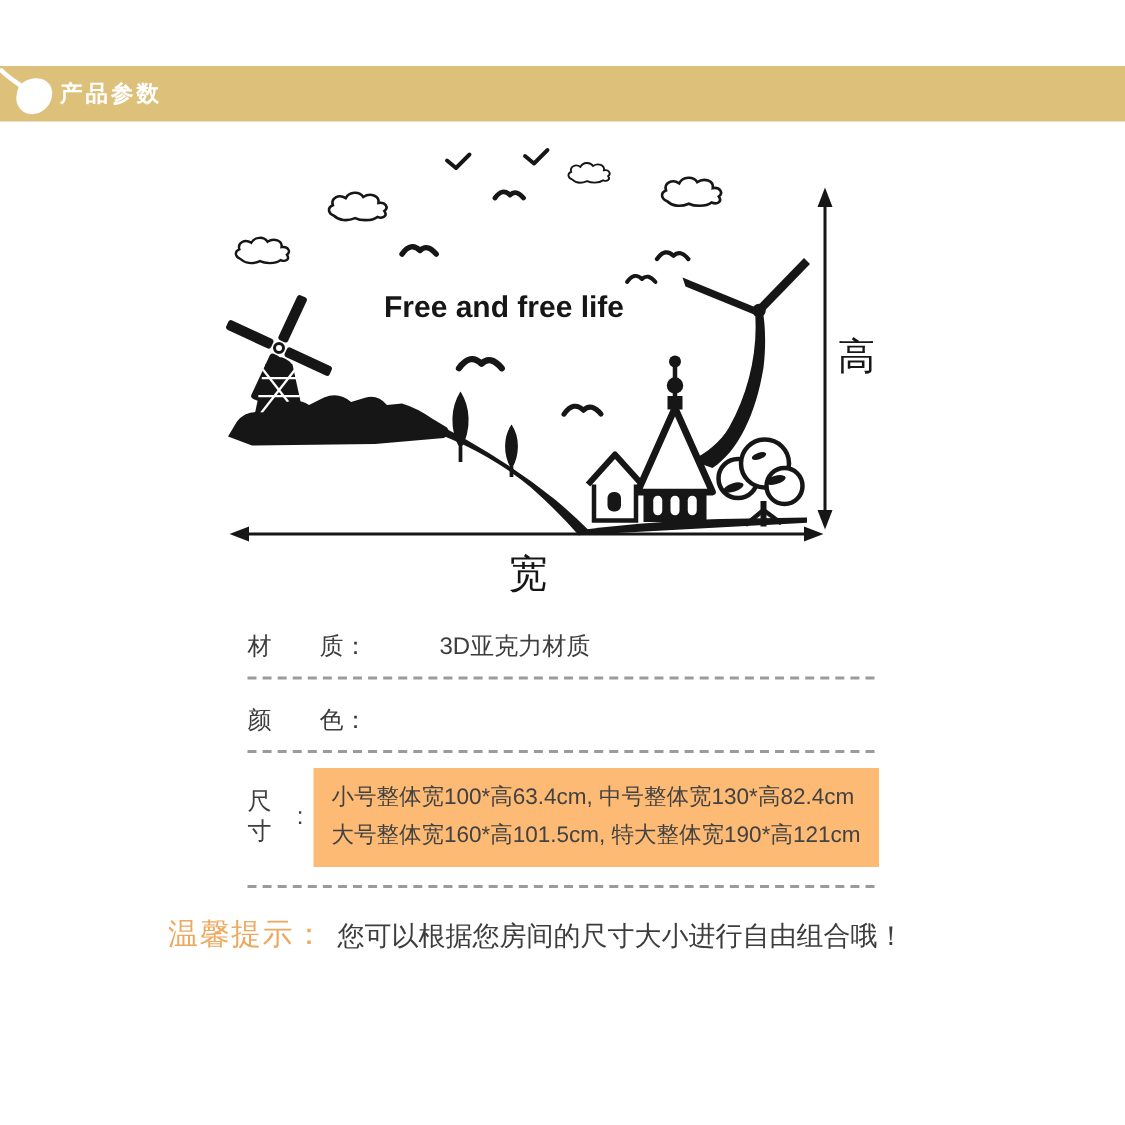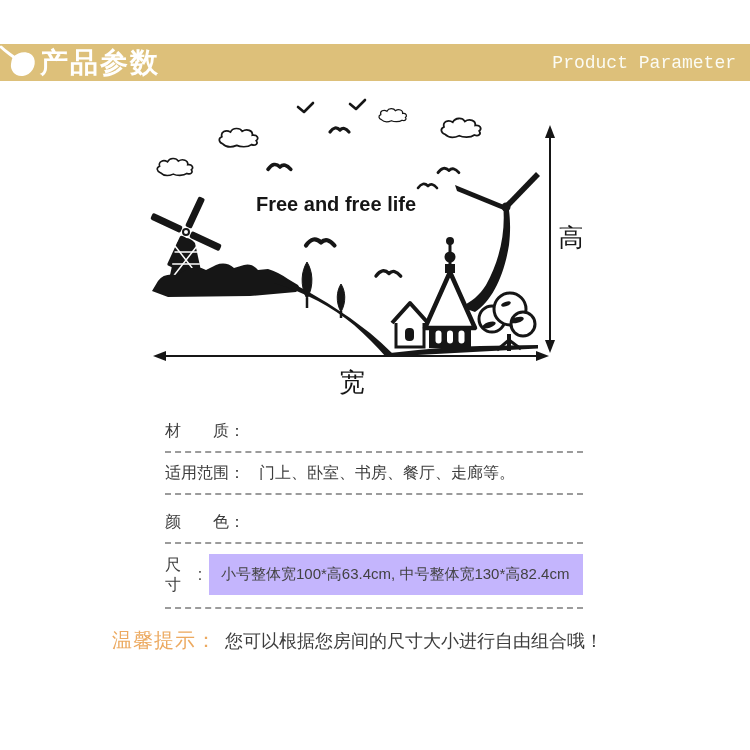--- a/index.html
+++ b/index.html
@@ -8,49 +8,49 @@
     font-family:"Liberation Sans",sans-serif;color:#3d3d3d;
   }
   
   .top-strip{height:44px;background:#ffffff;}
   .header-bar{
     height:37px;width:750px;background:#ddc07a;
     display:flex;align-items:center;
   }
   .leaf-wrap{width:40px;height:37px;flex:none;position:relative;}
   .leaf-wrap svg{position:absolute;left:0;top:1px;}
-  .title-cn{color:#ffffff;font-size:28px;font-weight:bold;letter-spacing:2px;}
+  .title-cn{color:#ffffff;font-size:15px;font-weight:bold;letter-spacing:2px;}
   .title-en{
     margin-left:auto;margin-right:14px;color:#fbfbf4;font-size:18px;
     font-family:"Liberation Mono","DejaVu Sans Mono",monospace;letter-spacing:0px;
   }
   
   .illustration{width:470px;height:300px;margin:14px auto 16px;}
   .illustration svg{display:block;}
   
   .param-table{width:418px;margin:0 0 0 165px;font-size:16px;}
   .t-row{
     display:flex;align-items:flex-start;
     padding:4px 0 9px;border-bottom:2px dashed #9b9b9b;
   }
-  .t-row.pad-mid{padding-top:10px;}
+  .t-row.pad-mid{padding-top:10px;gap:34px;}
   .t-row.pad-big{padding-top:17px;gap:26px;}
   .t-label{width:94px;flex:none;white-space:pre;}
   .t-value{flex:1;}
   .size-row{
     display:flex;align-items:stretch;
     padding:10px 0 12px;border-bottom:2px dashed #9b9b9b;
   }
   .size-label{
     width:26px;flex:none;display:flex;flex-direction:column;
     justify-content:center;line-height:20px;
   }
   .size-colon{width:18px;flex:none;display:flex;align-items:center;justify-content:center;}
   .size-box{
-    flex:1;background:#c4b5fd;padding:7px 12px 9px;
+    flex:1;background:#fdba74;padding:7px 12px 9px;
     font-size:15px;line-height:25px;color:#424242;
   }
   .size-line{white-space:nowrap;}
   
   .tips{display:flex;margin:15px 0 0 112px;}
   .tips-label{flex:none;color:#eca95f;font-size:20px;line-height:33px;letter-spacing:1px;}
   .tips-lines{margin-left:8px;font-size:18px;line-height:34px;color:#3d3d3d;}
 </style>
 </head>
 <body>
@@ -58,21 +58,20 @@
 <div class="top-strip"></div>
 
 <div class="header-bar">
   <span class="leaf-wrap">
     <svg width="40" height="36" viewBox="0 0 40 36">
       <path d="M1,2 C6,7 10,9 15,13" stroke="#ffffff" stroke-width="3" fill="none" stroke-linecap="round"></path>
       <path d="M13,12 C20,5 31,6 34,13 C37,21 31,30 23,31 C15,32 10,25 11,19 C11.5,15.5 12,13.5 13,12 Z" fill="#ffffff"></path>
     </svg>
   </span>
   <span class="title-cn">产品参数</span>
-  <span class="title-en">Product Parameter</span>
 </div>
 
 <div class="illustration">
   <svg width="470" height="300" viewBox="0 0 470 300">
     <defs>
       <path id="cloudp" d="M6,19 C1,17 0,12 5,10 C3,4 10,0 16,4 C19,-2 28,-2 31,3 C37,-1 45,2 44,8 C50,7 53,12 49,15 C52,19 48,22 43,20 C38,24 28,23 24,21 C17,24 10,23 6,19 Z"></path>
       <path id="birdcheck" d="M0,4 L6,9 L15,0"></path>
       <path id="birdgull" d="M0,7 Q5,0 10,5 Q14,1 19,7"></path>
     </defs>
 
@@ -184,36 +183,34 @@
       <polygon points="13,261 26,256 26,266" stroke="none"></polygon>
       <polygon points="409,261 396,256 396,266" stroke="none"></polygon>
     </g>
     <text x="212" y="296" text-anchor="middle" font-size="26" fill="#161616">宽</text>
   </svg>
 </div>
 
 <div class="param-table">
   <div class="t-row pad-mid">
     <span class="t-label">材　　质：</span>
-  </div>
-  <div class="t-row pad-mid">
-    <span class="t-label">适用范围：</span>
-    <span class="t-value">门上、卧室、书房、餐厅、走廊等。</span>
+    <span class="t-value">3D亚克力材质</span>
   </div>
   <div class="t-row pad-big">
     <span class="t-label">颜　　色：</span>
   </div>
   <div class="size-row">
     <span class="size-label">
       <span>尺</span>
       <span>寸</span>
     </span>
     <span class="size-colon">:</span>
     <div class="size-box">
       <div class="size-line">小号整体宽100*高63.4cm, 中号整体宽130*高82.4cm</div>
+      <div class="size-line">大号整体宽160*高101.5cm, 特大整体宽190*高121cm</div>
     </div>
   </div>
 </div>
 
 <div class="tips">
   <span class="tips-label">温馨提示：</span>
   <div class="tips-lines">
     <div>您可以根据您房间的尺寸大小进行自由组合哦！</div>
   </div>
 </div>

